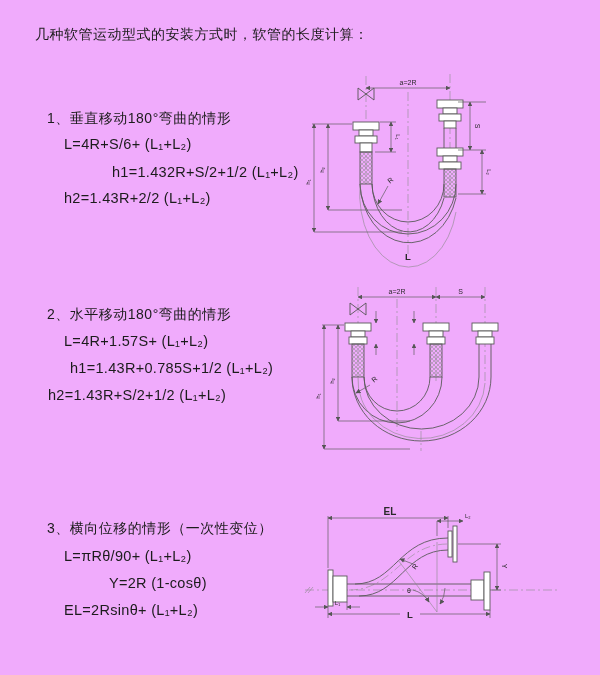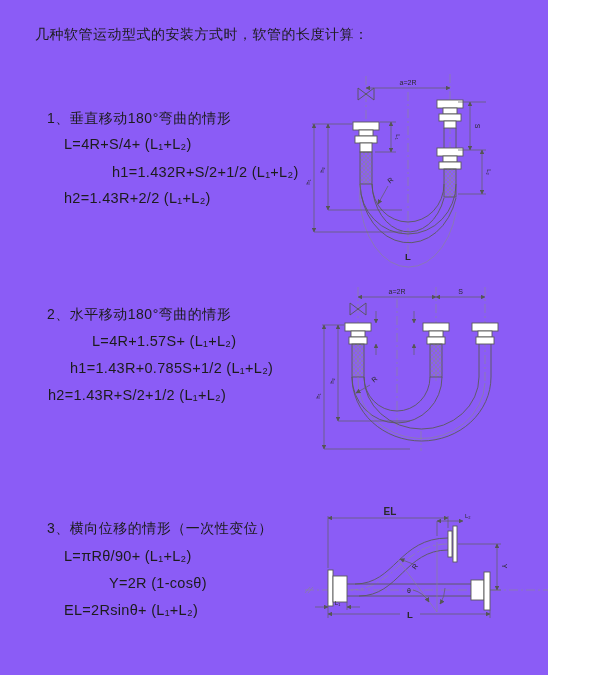--- a/index.html
+++ b/index.html
@@ -1,17 +1,17 @@
 <!DOCTYPE html>
 <html><head>
 <meta charset="utf-8">
 <style>
   html,body{margin:0;padding:0;background:#fff;}
   #page{
-    position:relative;width:548px;height:675px;background:#8b5cf6;overflow:hidden;
+    position:relative;width:600px;height:675px;background:#f0abfc;overflow:hidden;
     font-family:"Liberation Sans","DejaVu Sans",sans-serif;color:#1c1c1c;
   }
   .abs{position:absolute;white-space:nowrap;}
   .title{font-size:14px;letter-spacing:.5px;}
   .heading{font-size:14px;letter-spacing:.5px;}
   .formula{font-size:14.5px;letter-spacing:.3px;}
   svg{position:absolute;overflow:visible;}
   svg text{font-family:"Liberation Sans","DejaVu Sans",sans-serif;fill:#2a2a2a;}
   .ln{stroke:#5a5a5a;stroke-width:.9;fill:none;}
   .thin{stroke:#8a8a8a;stroke-width:.6;fill:none;}
@@ -23,26 +23,26 @@
   .lbl-b{font-size:9.5px;font-weight:bold;}
 </style>
 </head>
 <body>
 
 <div id="page">
 
   <div class="abs title" style="left:35px;top:26px;">几种软管运动型式的安装方式时，软管的长度计算：</div>
 
   <div class="abs heading" style="left:47px;top:110px;">1、垂直移动180°弯曲的情形</div>
-  <div class="abs formula" style="left:64px;top:136px;">L=4R+S/4+ (L₁+L₂)</div>
+  <div class="abs formula" style="left:64px;top:136px;">L=4R+S/6+ (L₁+L₂)</div>
   <div class="abs formula" style="left:64px;top:164px;margin-left:48px;">h1=1.432R+S/2+1/2 (L₁+L₂)</div>
   <div class="abs formula" style="left:64px;top:190px;">h2=1.43R+2/2 (L₁+L₂)</div>
 
   <div class="abs heading" style="left:47px;top:306px;">2、水平移动180°弯曲的情形</div>
-  <div class="abs formula" style="left:64px;top:333px;margin-left:28px;">L=4R+1.57S+ (L₁+L₂)</div>
+  <div class="abs formula" style="left:64px;top:333px;">L=4R+1.57S+ (L₁+L₂)</div>
   <div class="abs formula" style="left:64px;top:360px;margin-left:6px;">h1=1.43R+0.785S+1/2 (L₁+L₂)</div>
   <div class="abs formula" style="left:48px;top:387px;">h2=1.43R+S/2+1/2 (L₁+L₂)</div>
 
   <div class="abs heading" style="left:47px;top:520px;">3、横向位移的情形（一次性变位）</div>
   <div class="abs formula" style="left:64px;top:548px;">L=πRθ/90+ (L₁+L₂)</div>
   <div class="abs formula" style="left:64px;top:575px;margin-left:45px;">Y=2R (1-cosθ)</div>
   <div class="abs formula" style="left:64px;top:602px;text-align:center;">EL=2Rsinθ+ (L₁+L₂)</div>
 
   <svg style="left:298px;top:72px;" width="290" height="190" viewBox="0 0 290 190">
     <defs>

